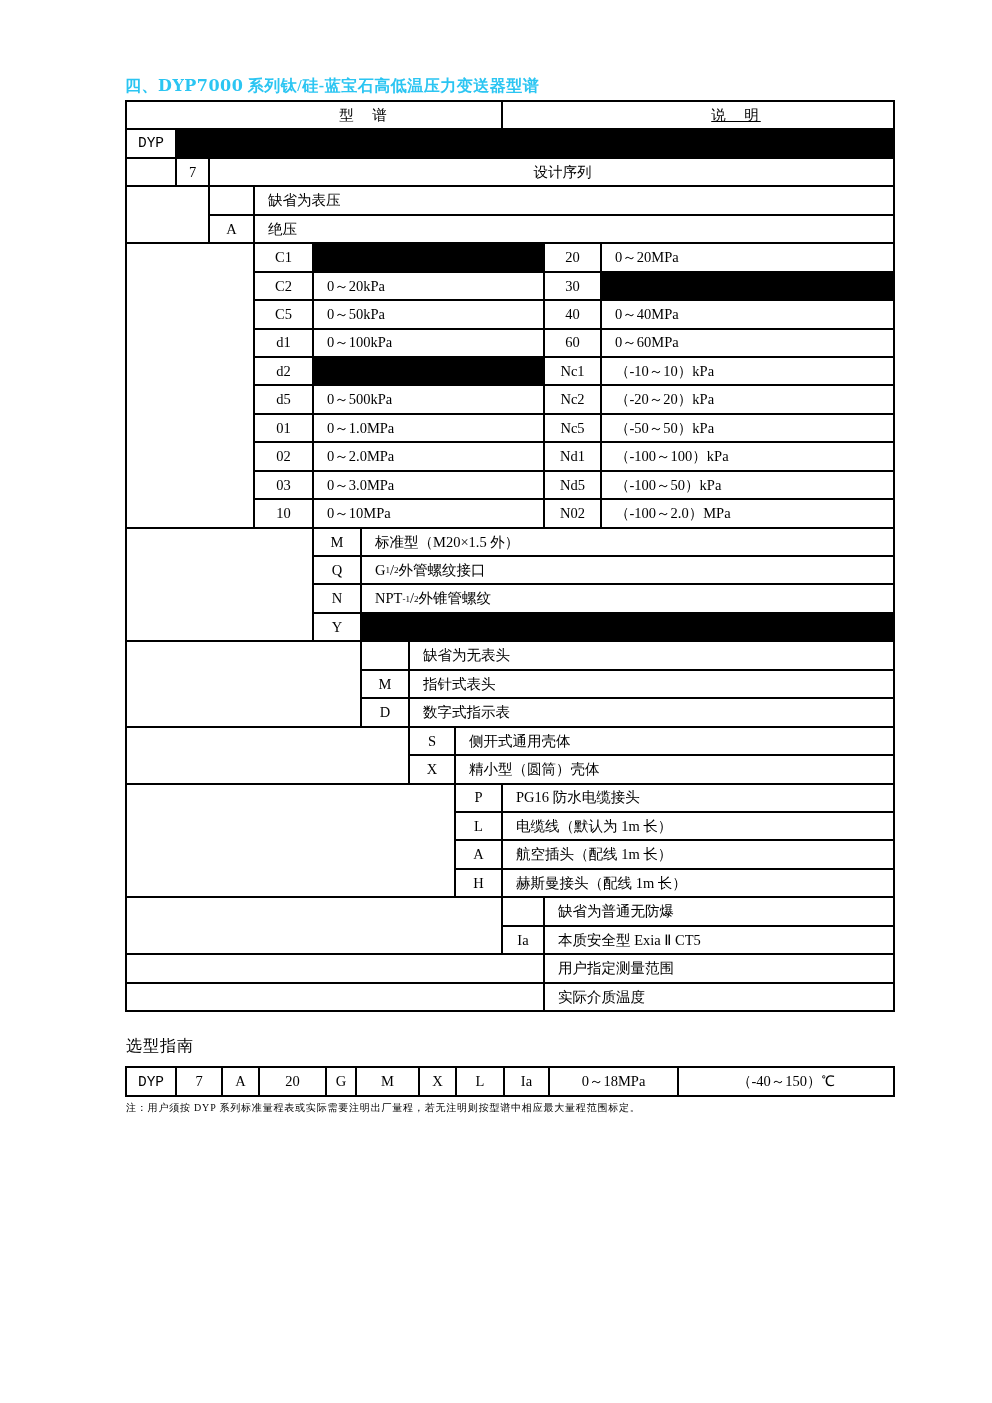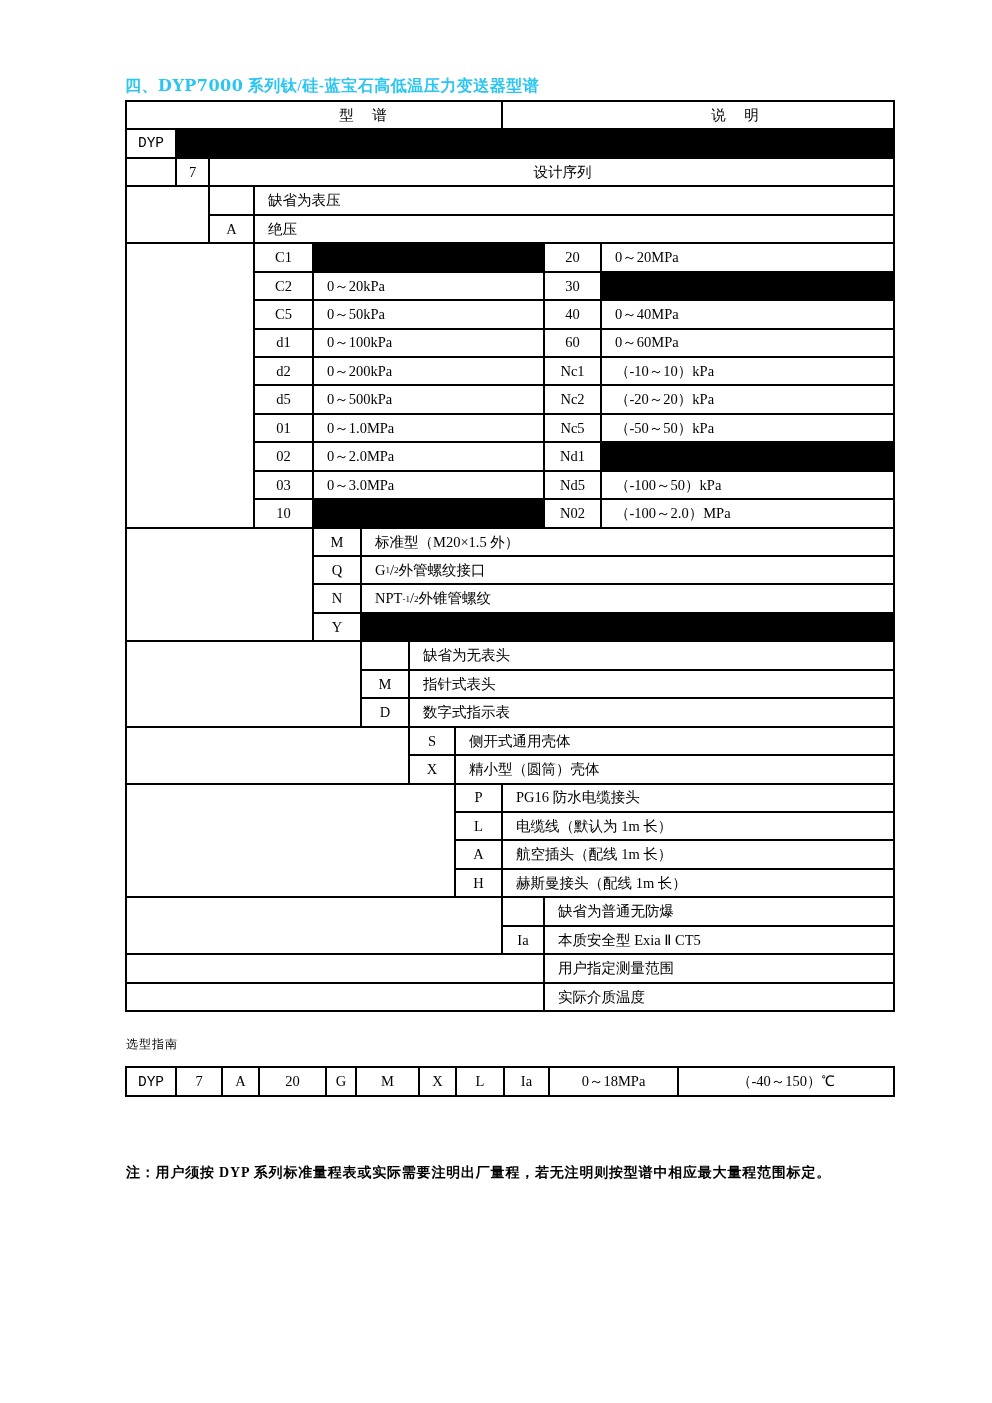--- a/index.html
+++ b/index.html
@@ -12,35 +12,35 @@
   .model-table { position:absolute; left:105px; top:100px; width:770px; height:912px;
     display:grid; box-sizing:border-box; background:#000; padding:2px; gap:2px;
     grid-template-columns:48px 31px 43px 57px 46px 46px 44px 45px 40px 55px 291px;
     grid-template-rows:repeat(32, 26.44px); }
   .model-table > div { background:#fff; display:flex; align-items:center;
     font-size:14.5px; line-height:1; overflow:hidden; white-space:nowrap; }
   .c  { justify-content:center; }           
   .d  { padding-left:13px; }
   .mono { font-family:"Liberation Mono", monospace; font-size:14px; }
   .hdr-model { justify-content:center; padding-left:100px; letter-spacing:2px; }
-  .hdr-desc  { justify-content:center; padding-left:76px; letter-spacing:2px; }
+  .hdr-desc  { justify-content:center; padding-left:76px; letter-spacing:2px;text-decoration:underline; }
   .brand-desc  { justify-content:center; padding-left:78px; }
   .series-desc { justify-content:center; padding-left:22px; }
   sup { font-size:9px; line-height:0; vertical-align:6px; }
   sub { font-size:9px; line-height:0; vertical-align:-3px; }
 
-  .guide-heading { position:absolute; left:106px; top:1036px; font-size:12px; letter-spacing:1px; }
+  .guide-heading { position:absolute; left:106px; top:1036px; font-size:16px; letter-spacing:1px; }
   .guide-table { position:absolute; left:105px; top:1066px; width:770px; height:31px;
     display:grid; box-sizing:border-box; background:#000; padding:2px; gap:2px;
     grid-template-columns:48px 44px 35px 65px 28px 61px 35px 46px 43px 127px 214px;
     grid-template-rows:1fr; }
   .guide-table > div { background:#fff; display:flex; align-items:center; justify-content:center;
     font-size:14.5px; white-space:nowrap; }
-  .guide-note { position:absolute; left:106px; top:1164px; font-size:14px;
-    letter-spacing:0.8px; white-space:nowrap;font-weight:bold; }
+  .guide-note { position:absolute; left:106px; top:1101px; font-size:10px;
+    letter-spacing:0.8px; white-space:nowrap; }
 </style>
 </head>
 <body>
 
 <div class="page">
 
   <div class="doc-title"><span>四、</span><span class="t-model">DYP7000</span><span> 系列钛/硅-蓝宝石高低温压力变送器型谱</span></div>
 
   <div class="model-table">
 
@@ -73,44 +73,45 @@
     <div class="d" style="grid-row:8;grid-column:5/10">0～50kPa</div>
     <div class="c" style="grid-row:8;grid-column:10/11">40</div>
     <div class="d" style="grid-row:8;grid-column:11/12">0～40MPa</div>
 
     <div class="c" style="grid-row:9;grid-column:4/5">d1</div>
     <div class="d" style="grid-row:9;grid-column:5/10">0～100kPa</div>
     <div class="c" style="grid-row:9;grid-column:10/11">60</div>
     <div class="d" style="grid-row:9;grid-column:11/12">0～60MPa</div>
 
     <div class="c" style="grid-row:10;grid-column:4/5">d2</div>
-    <div class="d" style="grid-row:10;grid-column:5/10">0～200kPa</div>
     <div class="c" style="grid-row:10;grid-column:10/11">Nc1</div>
     <div class="d" style="grid-row:10;grid-column:11/12">（-10～10）kPa</div>
 
     <div class="c" style="grid-row:11;grid-column:4/5">d5</div>
     <div class="d" style="grid-row:11;grid-column:5/10">0～500kPa</div>
     <div class="c" style="grid-row:11;grid-column:10/11">Nc2</div>
     <div class="d" style="grid-row:11;grid-column:11/12">（-20～20）kPa</div>
 
     <div class="c" style="grid-row:12;grid-column:4/5">01</div>
     <div class="d" style="grid-row:12;grid-column:5/10">0～1.0MPa</div>
     <div class="c" style="grid-row:12;grid-column:10/11">Nc5</div>
     <div class="d" style="grid-row:12;grid-column:11/12">（-50～50）kPa</div>
 
     <div class="c" style="grid-row:13;grid-column:4/5">02</div>
     <div class="d" style="grid-row:13;grid-column:5/10">0～2.0MPa</div>
     <div class="c" style="grid-row:13;grid-column:10/11">Nd1</div>
+    <div class="d" style="grid-row:13;grid-column:11/12">（-100～100）kPa</div>
 
     <div class="c" style="grid-row:14;grid-column:4/5">03</div>
     <div class="d" style="grid-row:14;grid-column:5/10">0～3.0MPa</div>
     <div class="c" style="grid-row:14;grid-column:10/11">Nd5</div>
     <div class="d" style="grid-row:14;grid-column:11/12">（-100～50）kPa</div>
 
     <div class="c" style="grid-row:15;grid-column:4/5">10</div>
+    <div class="d" style="grid-row:15;grid-column:5/10">0～10MPa</div>
     <div class="c" style="grid-row:15;grid-column:10/11">N02</div>
     <div class="d" style="grid-row:15;grid-column:11/12">（-100～2.0）MPa</div>
 
     <div style="grid-row:16/20;grid-column:1/5"></div>
     <div class="c" style="grid-row:16;grid-column:5/6">M</div>
     <div class="d" style="grid-row:16;grid-column:6/12">标准型（M20×1.5 外）</div>
     <div class="c" style="grid-row:17;grid-column:5/6">Q</div>
     <div class="d" style="grid-row:17;grid-column:6/12">
         <span>G</span>
         <sup>1</sup>

